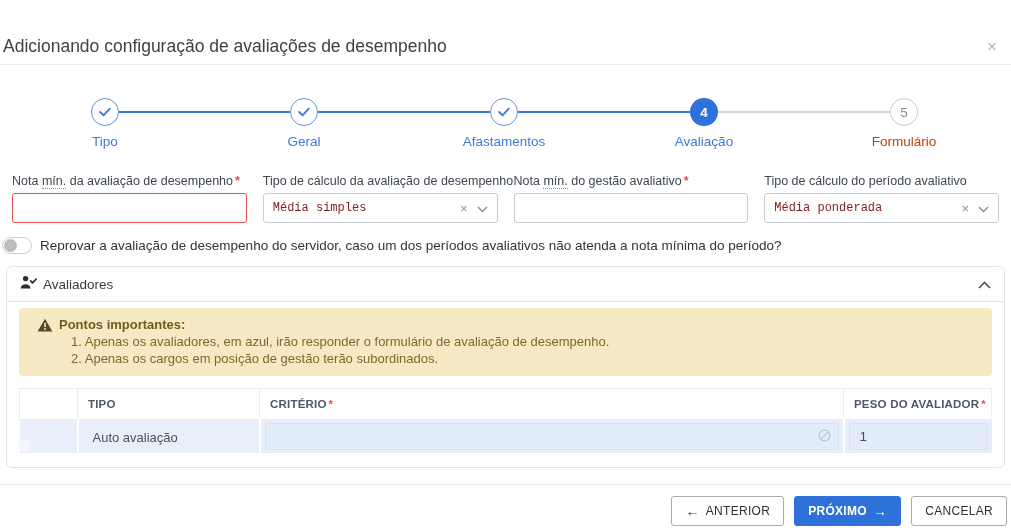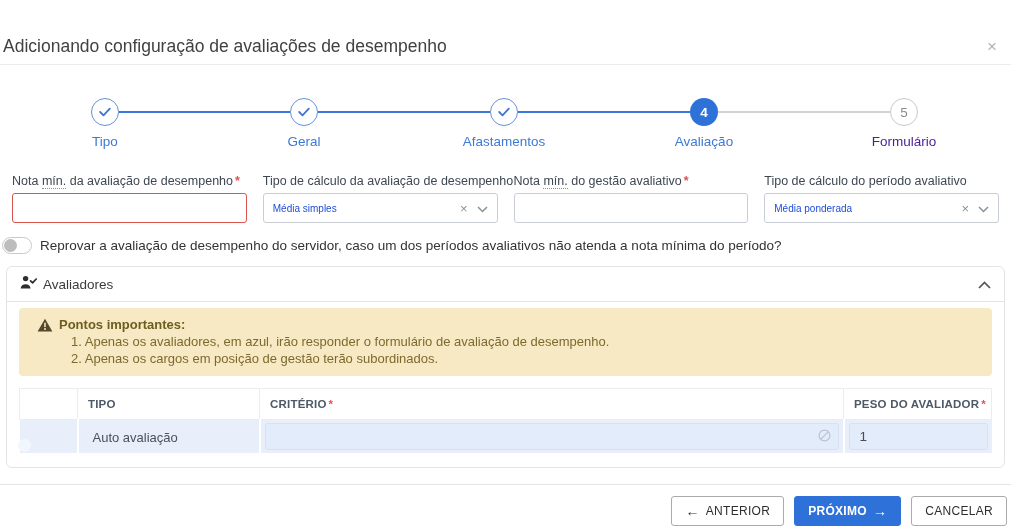--- a/index.html
+++ b/index.html
@@ -18,34 +18,34 @@
   .connector.blue { background:#3c76d8; }
   .connector.gray { background:#d2d2d2; }
   .step { position:absolute; top:33px; width:170px; text-align:center; cursor:pointer; }
   .circle { width:28px; height:28px; border-radius:50%; margin:0 auto; background:#fff;
     display:flex; align-items:center; justify-content:center; font-size:13.5px; }
   .circle.done { border:1.5px solid #6591d8; }
   .circle.current { background:#2e72d9; color:#fff; font-weight:bold; }
   .circle.pending { border:1.5px solid #c9c9c9; color:#8b8b8b; }
   .step-label { margin-top:8px; font-size:13.5px; }
   .step-label.active { color:#3d7ad6; }
-  .step-label.muted { color:#4c1d95; }
+  .step-label.muted { color:#c2410c; }
 
   
   .form-row { display:flex; gap:16px; padding:0 12px; margin-top:17px; }
   .field { flex:1; min-width:0; }
   .field label { display:block; font-size:12.5px; color:#3e4752; margin-bottom:5px; white-space:nowrap; }
   .abbr { border-bottom:1px dotted #8f8f8f; }
   .req { color:#e05252; font-weight:bold; margin-left:2px; }
   .input { width:100%; height:30px; border:1px solid #c9ced6; border-radius:3px; padding:0 8px;
     font-size:13.5px; color:#3f4752; outline:none; background:#fff; }
   .input.error { border-color:#d9534f; }
   .select { height:30px; border:1px solid #c9ced6; border-radius:3px; background:#fff;
     display:flex; align-items:center; padding:0 9px; cursor:pointer; }
-  .select-value { flex:1; font-size:10px; color:#1d4ed8; overflow:hidden; white-space:nowrap; }
+  .select-value { flex:1; font-size:12px; color:#7f1d1d; overflow:hidden; white-space:nowrap;font-family:Liberation Mono, monospace; }
   .select .clear { color:#8a919b; font-size:13px; margin-right:9px; line-height:1; }
 
   
   .toggle-row { display:flex; align-items:center; gap:8px; padding:0 2px; margin-top:14px; }
   .switch { position:relative; width:30px; height:17px; border-radius:9px; flex:0 0 auto; cursor:pointer; }
   .switch.off { background:#fff; border:1px solid #c9c9c9; }
   .switch.off .knob { position:absolute; left:1px; top:1px; width:13px; height:13px; border-radius:50%; background:#bdbdbd; }
   .switch.on { background:#7da0e0; }
   .switch.on .knob { position:absolute; right:2px; top:2px; width:13px; height:13px; border-radius:50%; background:#f2f7ff; }
   .toggle-label { font-size:13.5px; color:#333; }

